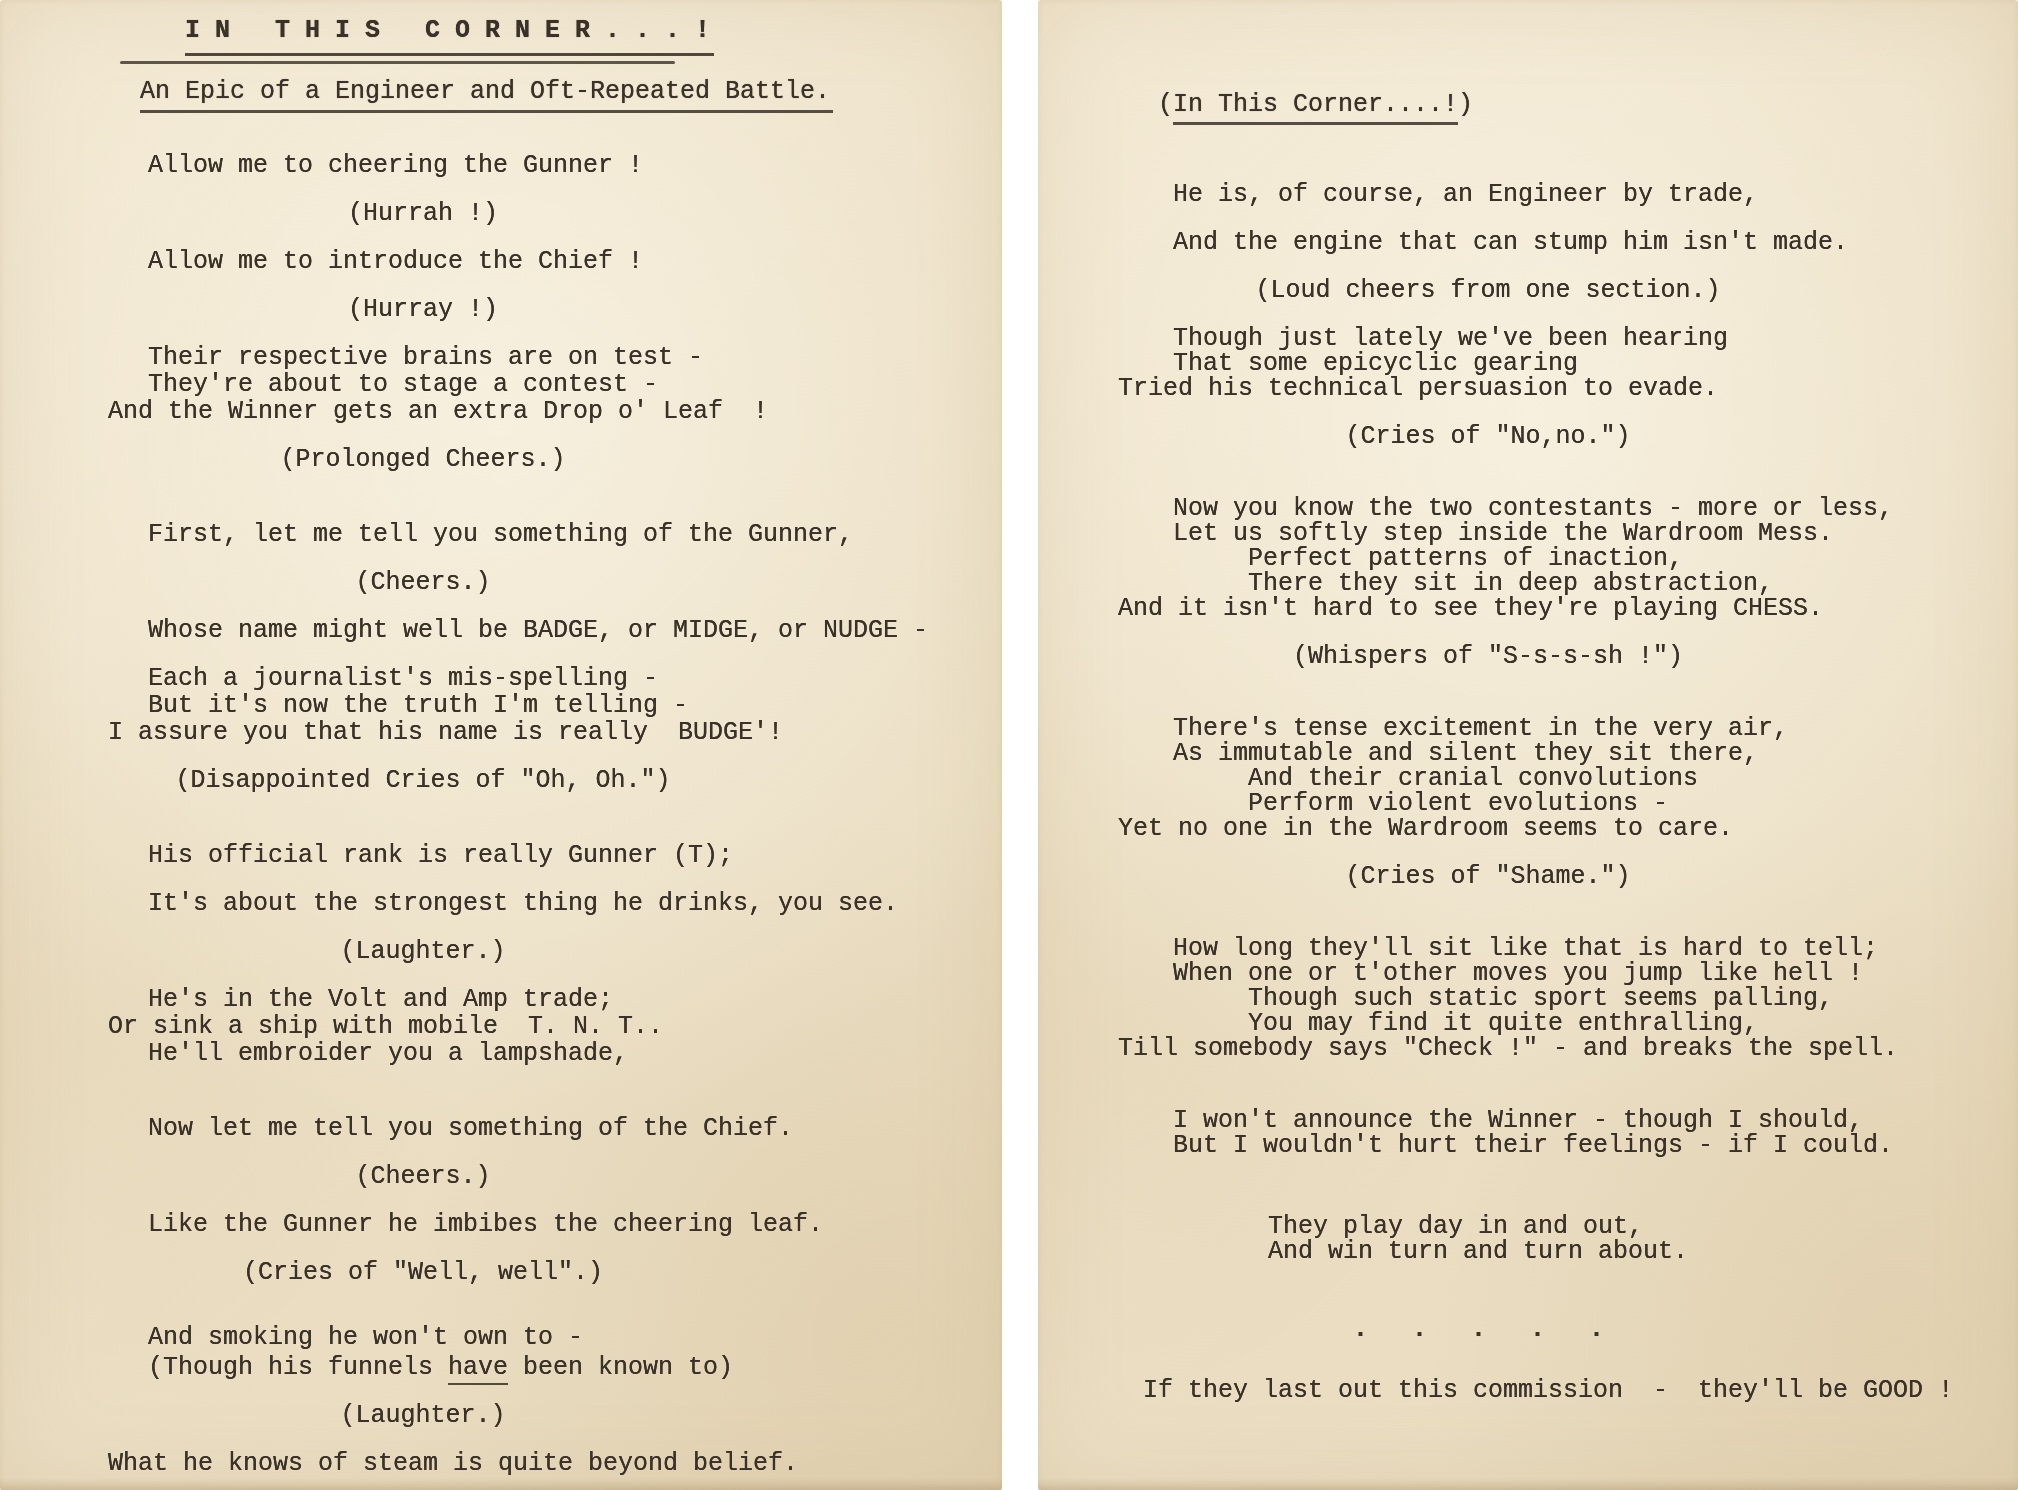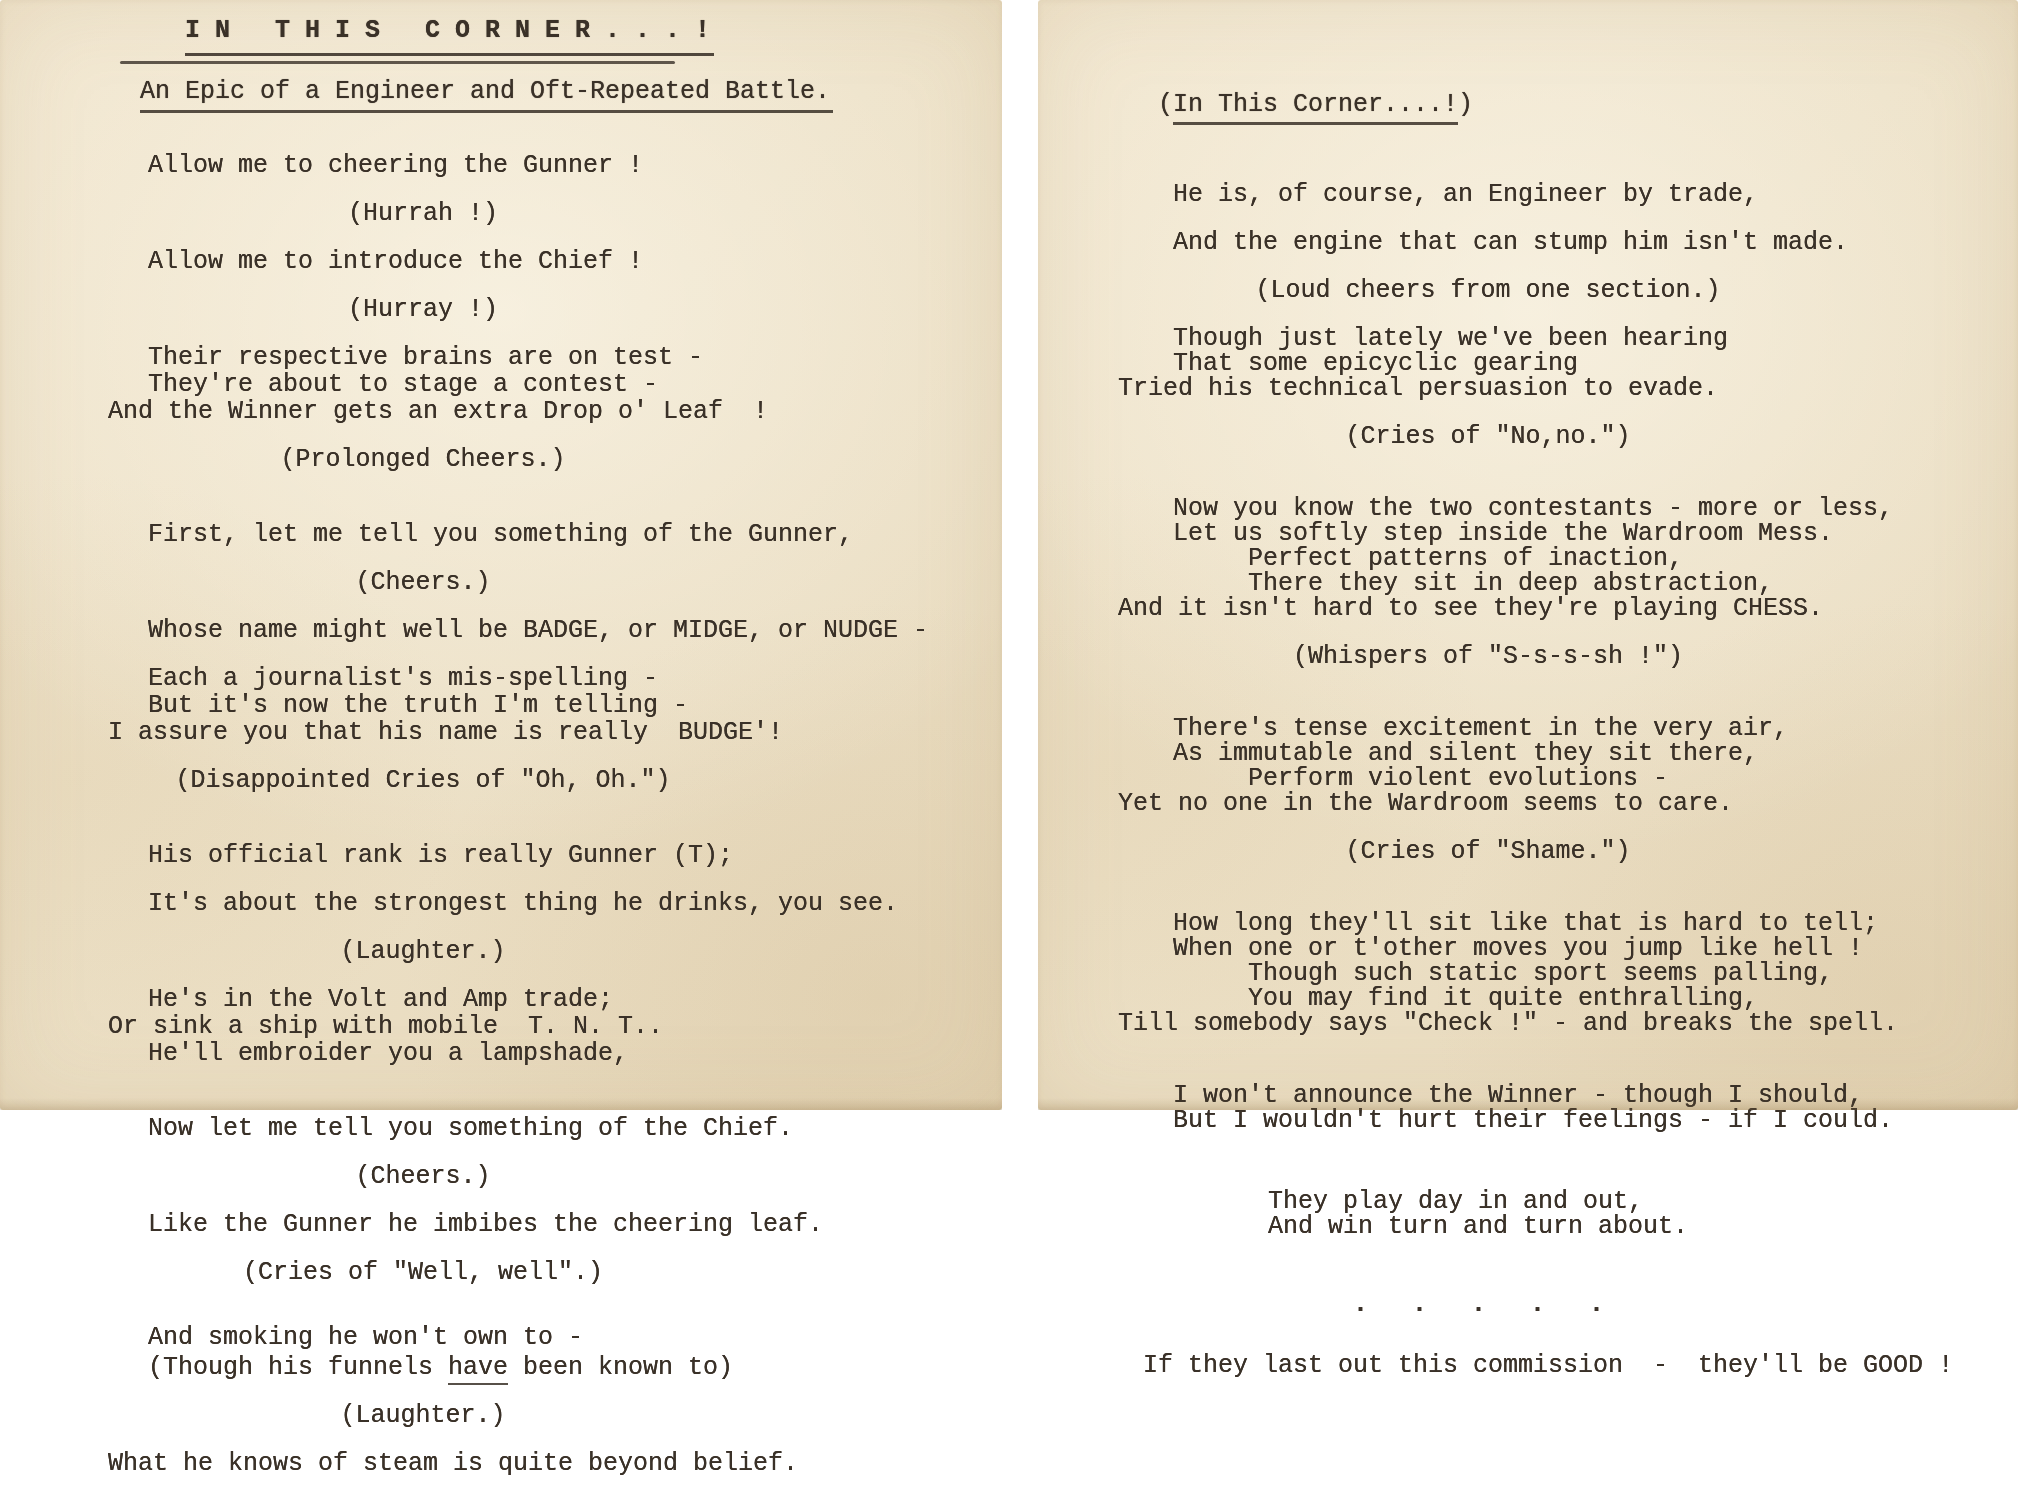--- a/index.html
+++ b/index.html
@@ -2,21 +2,21 @@
 <html><head>
 <meta charset="utf-8">
 <style>
   * { box-sizing: border-box; }
   html,body { margin:0; padding:0; }
   body {
     width:2018px; height:1490px; overflow:hidden;
     background:#ffffff;
     font-family:"Liberation Mono","DejaVu Sans Mono",monospace;
   }
-  .canvas { position:relative; width:2018px; height:1110px; background:#fdfdfd; }
+  .canvas { position:relative; width:2018px; height:1490px; background:#fdfdfd; }
 
   .page {
     position:absolute; top:0; bottom:0;
     color:#3a3128;
     background:
       radial-gradient(120% 90% at 50% 28%, rgba(255,252,242,0.55) 0%, rgba(255,252,242,0) 55%),
       radial-gradient(80% 60% at 88% 90%, rgba(188,158,108,0.16) 0%, rgba(188,158,108,0) 60%),
       radial-gradient(70% 50% at 8% 70%, rgba(200,172,120,0.12) 0%, rgba(200,172,120,0) 55%),
       linear-gradient(135deg, #f1e6cf 0%, #ece0c6 45%, #e7d9bc 100%);
     box-shadow: inset 0 0 90px rgba(166,133,80,0.15), inset 0 0 6px rgba(166,133,80,0.12);
@@ -140,20 +140,21 @@
         <div class="line l-out g-none">Tried his technical persuasion to evade.</div>
         <div class="line l-center g-st">(Cries of "No,no.")</div>
         <div class="line l-lead g-sec">Now you know the two contestants - more or less,</div>
         <div class="line l-lead g-none">Let us softly step inside the Wardroom Mess.</div>
         <div class="line l-mid g-none">Perfect patterns of inaction,</div>
         <div class="line l-mid g-none">There they sit in deep abstraction,</div>
         <div class="line l-out g-none">And it isn't hard to see they're playing CHESS.</div>
         <div class="line l-center g-st">(Whispers of "S-s-s-sh !")</div>
         <div class="line l-lead g-sec">There's tense excitement in the very air,</div>
         <div class="line l-lead g-none">As immutable and silent they sit there,</div>
+        <div class="line l-mid g-none">And their cranial convolutions</div>
         <div class="line l-mid g-none">Perform violent evolutions -</div>
         <div class="line l-out g-none">Yet no one in the Wardroom seems to care.</div>
         <div class="line l-center g-st">(Cries of "Shame.")</div>
         <div class="line l-lead g-sec">How long they'll sit like that is hard to tell;</div>
         <div class="line l-lead g-none">When one or t'other moves you jump like hell !</div>
         <div class="line l-mid g-none">Though such static sport seems palling,</div>
         <div class="line l-mid g-none">You may find it quite enthralling,</div>
         <div class="line l-out g-none">Till somebody says "Check !" - and breaks the spell.</div>
         <div class="line l-lead g-sec">I won't announce the Winner - though I should,</div>
         <div class="line l-lead g-none">But I wouldn't hurt their feelings - if I could.</div>

